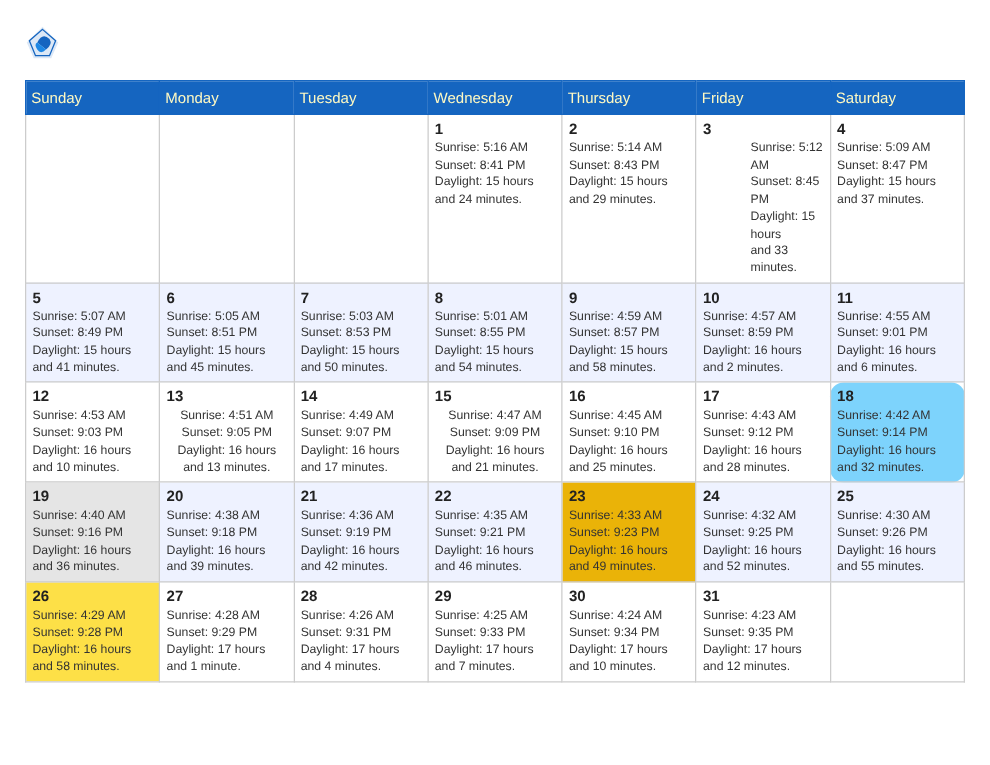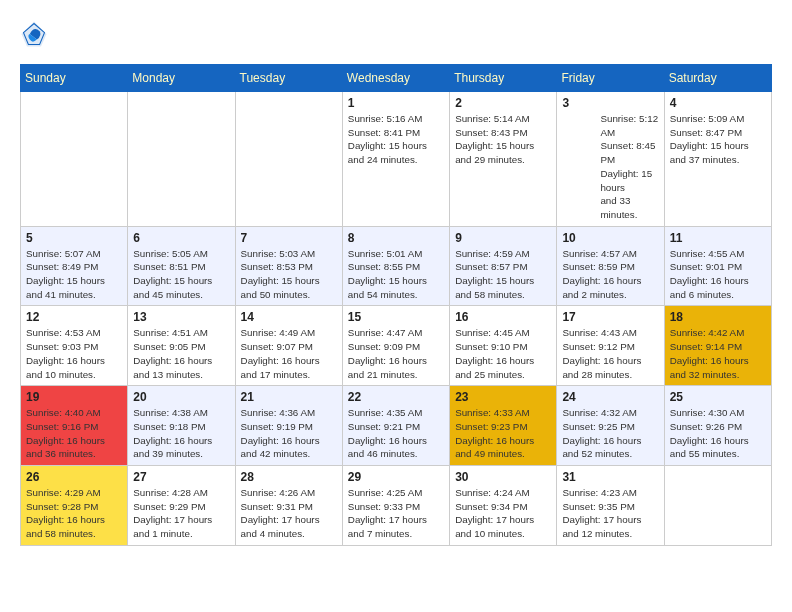--- a/index.html
+++ b/index.html
@@ -212,63 +212,63 @@
         <tr>
           <td style="background: rgb(255, 255, 255);">
             <div class="day-num">12</div>
             <div class="day-info" style="white-space: pre-line;">Sunrise: 4:53 AM
 Sunset: 9:03 PM
 Daylight: 16 hours
 and 10 minutes.</div>
           </td>
           <td style="background: rgb(255, 255, 255);">
             <div class="day-num">13</div>
-            <div class="day-info" style="white-space: pre-line;">Sunrise: 4:51 AM
+            <div class="day-info" style="white-space: pre-line; text-align: center;">Sunrise: 4:51 AM
 Sunset: 9:05 PM
 Daylight: 16 hours
 and 13 minutes.</div>
           </td>
           <td style="background: rgb(255, 255, 255);">
             <div class="day-num">14</div>
             <div class="day-info" style="white-space: pre-line;">Sunrise: 4:49 AM
 Sunset: 9:07 PM
 Daylight: 16 hours
 and 17 minutes.</div>
           </td>
           <td style="background: rgb(255, 255, 255);">
             <div class="day-num">15</div>
-            <div class="day-info" style="white-space: pre-line;">Sunrise: 4:47 AM
+            <div class="day-info" style="white-space: pre-line; text-align: center;">Sunrise: 4:47 AM
 Sunset: 9:09 PM
 Daylight: 16 hours
 and 21 minutes.</div>
           </td>
           <td style="background: rgb(255, 255, 255);">
             <div class="day-num">16</div>
             <div class="day-info" style="white-space: pre-line;">Sunrise: 4:45 AM
 Sunset: 9:10 PM
 Daylight: 16 hours
 and 25 minutes.</div>
           </td>
           <td style="background: rgb(255, 255, 255);">
             <div class="day-num">17</div>
             <div class="day-info" style="white-space: pre-line;">Sunrise: 4:43 AM
 Sunset: 9:12 PM
 Daylight: 16 hours
 and 28 minutes.</div>
           </td>
-          <td style="background: #eab308;">
+          <td style="background: #7dd3fc; border-radius: 11px;">
             <div class="day-num">18</div>
             <div class="day-info" style="white-space: pre-line;">Sunrise: 4:42 AM
 Sunset: 9:14 PM
 Daylight: 16 hours
 and 32 minutes.</div>
           </td>
         </tr>
         <tr>
-          <td style="background: #ef4444;">
+          <td style="background: #e5e5e5;">
             <div class="day-num">19</div>
             <div class="day-info" style="white-space: pre-line;">Sunrise: 4:40 AM
 Sunset: 9:16 PM
 Daylight: 16 hours
 and 36 minutes.</div>
           </td>
           <td style="background: rgb(238, 242, 255);">
             <div class="day-num">20</div>
             <div class="day-info" style="white-space: pre-line;">Sunrise: 4:38 AM
 Sunset: 9:18 PM

